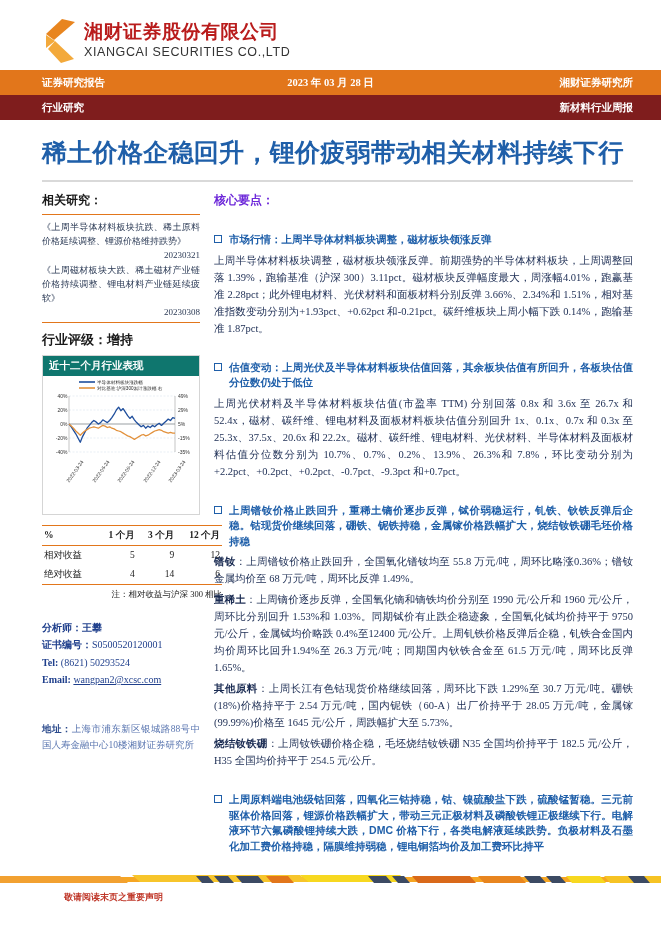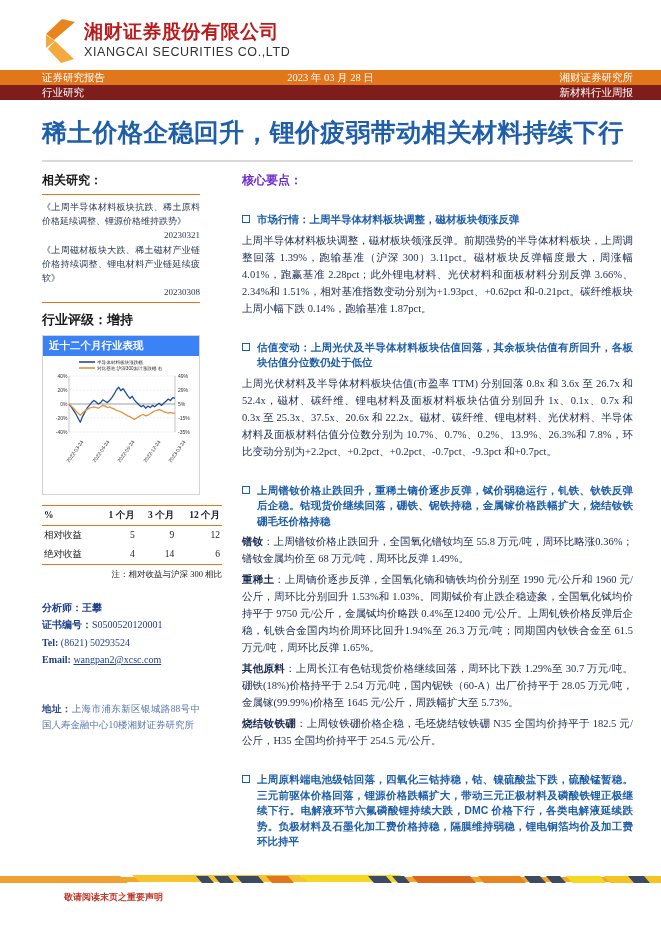--- a/index.html
+++ b/index.html
@@ -15,59 +15,59 @@
   .logo-mark { width: 34px; height: 46px; position: relative; margin-right: 8px; flex: none; }
   .logo-text-wrap { line-height: 1; }
   .logo-cn {
     font-size: 19px; font-weight: bold; color: #b91c1c;
     font-family: Liberation Mono, monospace; letter-spacing: .5px;
   }
   .logo-en {
     font-size: 12.5px; color: #333; margin-top: 3px;
     font-family: "Liberation Sans", sans-serif; letter-spacing: .6px;
   }
-  .bar { height: 15px; display: flex; align-items: center; color: #fff;
-         font-weight: normal; font-size: 10.5px; position: relative; }
+  .bar { height: 25px; display: flex; align-items: center; color: #fff;
+         font-weight: bold; font-size: 10.5px; position: relative; }
   .bar1 { background: #E2761B; }
   .bar2 { background: #7f1d1d; }
   .bar .left  { position: absolute; left: 42px; }
   .bar .mid   { position: absolute; left: 50%; transform: translateX(-50%); }
   .bar .right { position: absolute; right: 28px; }
 
   
   .doc-title {
     color: #1F5FA9; font-size: 25px; font-weight: bold;
     font-family: "Liberation Sans", sans-serif;
     line-height: 1.28; padding: 16px 30px 0 42px; letter-spacing: .3px;
   }
   .title-rule { border-top: 2px solid #d9d9d9; margin: 12px 28px 0 42px; }
 
   
-  .body-wrap { display: flex; padding: 10px 0 0 0; gap: 28px; }
+  .body-wrap { display: flex; padding: 10px 0 0 0; }
   .col-left { width: 200px; padding-left: 42px; flex: none; }
   .col-right { flex: 1; padding: 0 28px 0 14px; }
 
   .sec-head {
     font-size: 12px; font-weight: bold; color: #1A1A1A;
     font-family: "Liberation Sans", sans-serif; margin-bottom: 4px;
   }
   .hr-orange { border-top: 1.6px solid #E2761B; margin: 5px 0 6px 0; }
   .rel-item {
     font-size: 9px; color: #2b3a55; line-height: 1.55; text-align: justify;
   }
   .rel-date { font-size: 9px; color: #2b3a55; text-align: right; margin: 1px 0 4px 0; }
   .rating {
     font-size: 13px; font-weight: bold; color: #1A1A1A;
     font-family: "Liberation Sans", sans-serif; margin: 8px 0 6px 0;
   }
 
   
   .chart-card { width: 158px; border: 1px solid #d5d5d5; }
   .chart-title {
-    background: #3b82f6; color: #fff; font-size: 10.5px; font-weight: bold;
+    background: #0f766e; color: #fff; font-size: 10.5px; font-weight: bold;
     padding: 3px 6px; font-family: "Liberation Sans", sans-serif;
   }
   .chart-area { position: relative; height: 104px; background: #fff; padding: 2px; }
   .chart-svg { display:block; }
   .xticks { display: flex; justify-content: space-between; padding: 0 10px 0 22px; height: 34px; }
   .xtick {
     font-size: 5px; color: #333; transform: rotate(-55deg);
     transform-origin: left top; white-space: nowrap;
     font-family: "Liberation Sans", sans-serif;
   }

